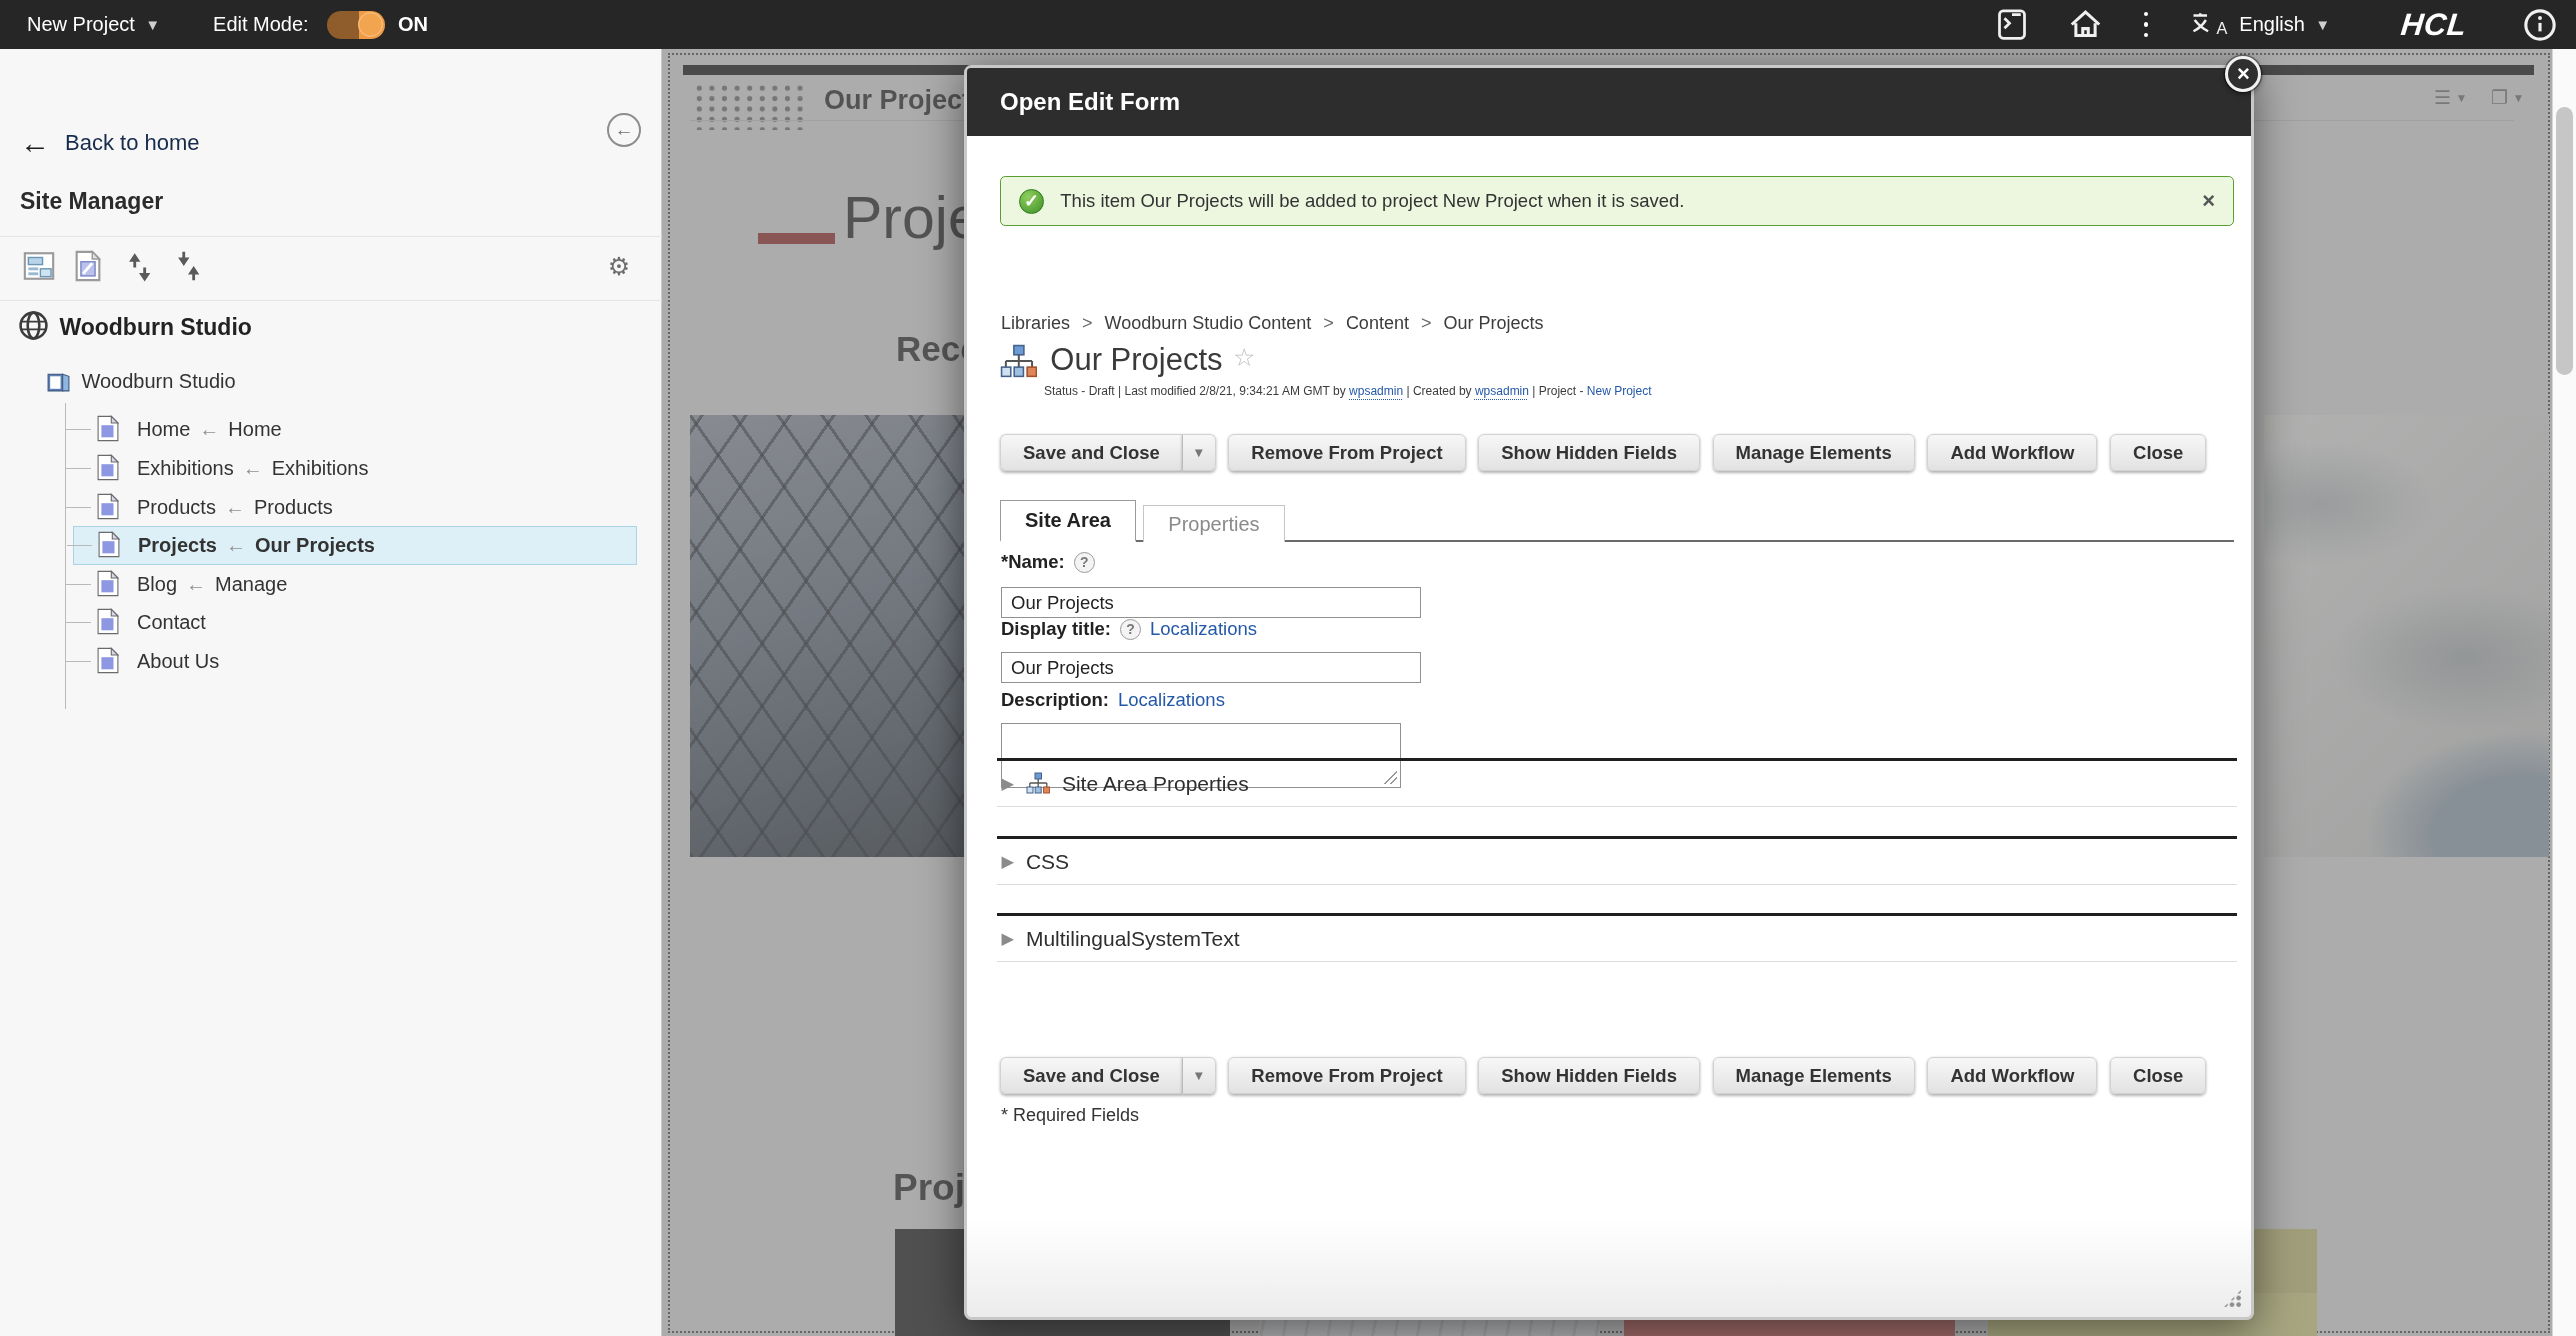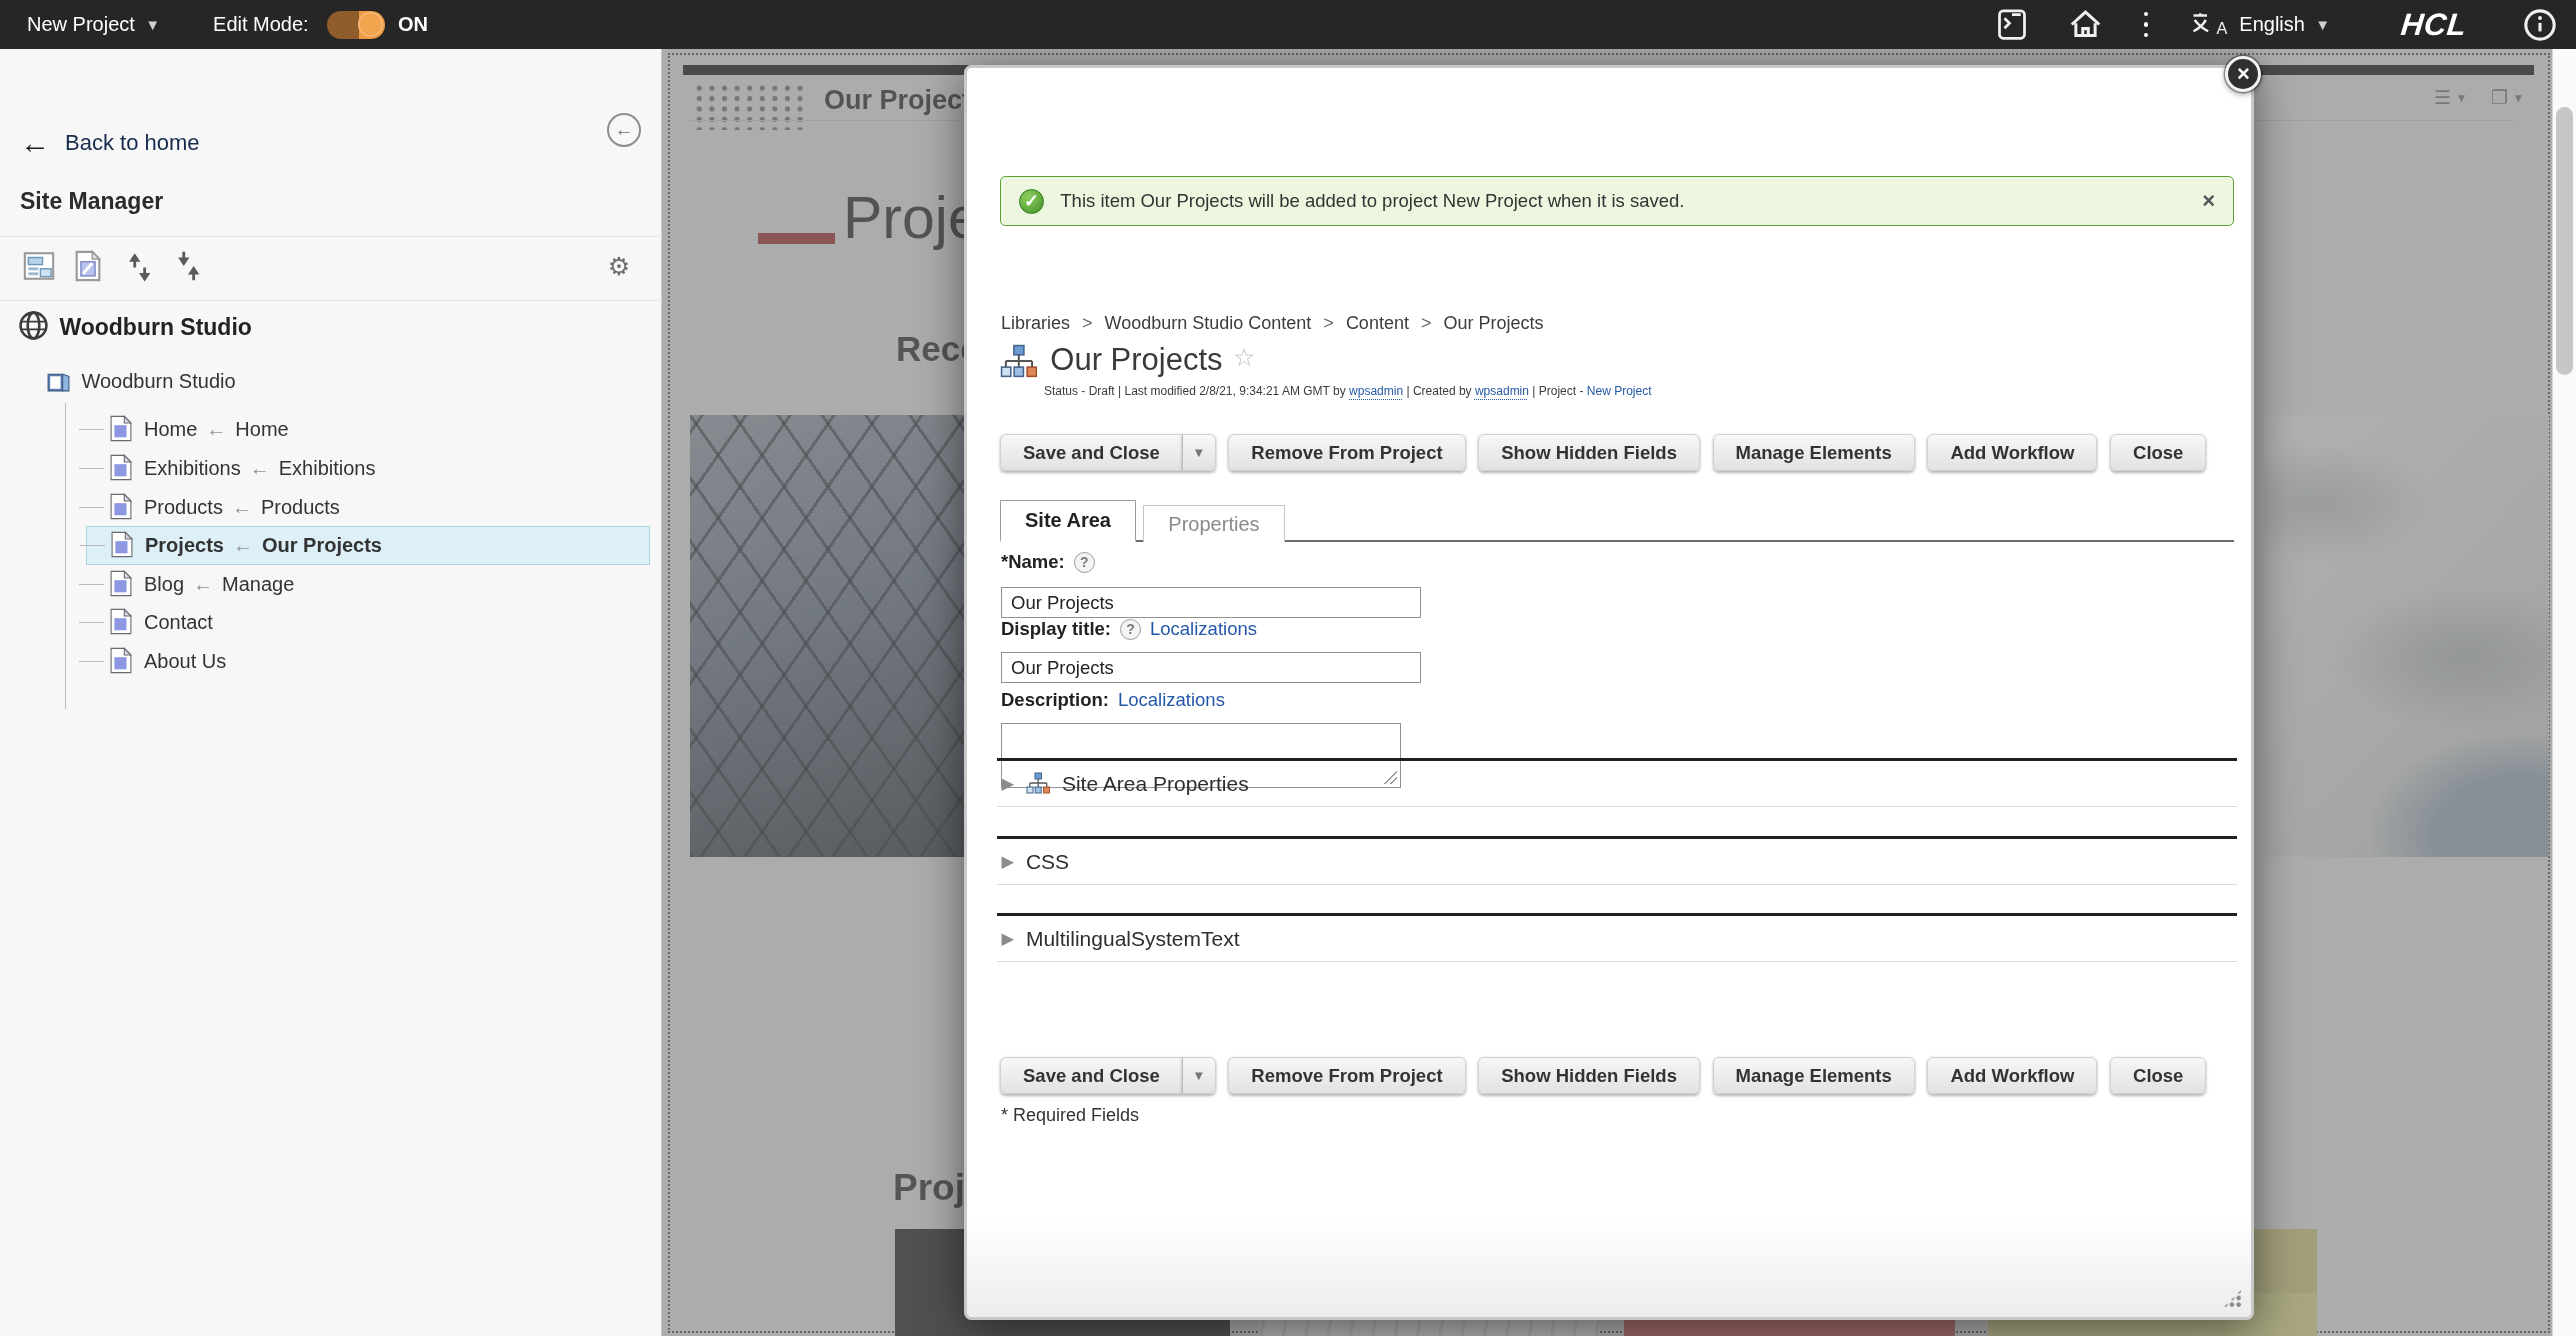--- a/index.html
+++ b/index.html
@@ -42,21 +42,21 @@
   #sb-tools .tool { position:absolute; top:12px; }
   #gear-btn { left:602px; top:7.4px; font-size:25px; color:#6e6e6e; }
   #site-head { left:18px; top:261px; display:flex; align-items:center; gap:10.4px; }
   #site-head .name { font-size:23px; font-weight:bold; color:#222; }
 
   
   #tree { left:0px; top:311px; width:662px; }
   .tree-root { position:absolute; left:46px; top:9px; display:flex; align-items:center; gap:10.4px;
                font-size:20px; color:#333; }
   .tree-vline { position:absolute; left:65px; top:43px; width:0; height:306px; border-left:1.5px solid #b9b9b9; }
-  .tree-row { position:absolute; left:86px; width:564px; height:39px; display:flex; align-items:center; }
+  .tree-row { position:absolute; left:73px; width:564px; height:39px; display:flex; align-items:center;gap:6px; }
   .tree-row .stub { position:absolute; left:-7.4px; width:25px; height:0; border-top:1.5px solid #b9b9b9; }
   .tree-row .icon { margin-left:24px; }
   .tree-row .lbl { margin-left:12px; font-size:20px; color:#333; white-space:nowrap; }
   .tree-row .sep { color:#8f8f8f; margin:0 9px; }
   .tree-row.sel { background:#ddf0f8; border:0.7px solid #abd3e4; }
   .tree-row.sel .lbl, .tree-row.sel .lbl span { font-weight:bold; }
 
   
   #content { left:662px; top:49px; width:1890px; height:1287px; background:#bdbdbd; overflow:hidden; z-index:8; }
   #content .inner { position:absolute; left:0; top:0; width:100%; height:100%; }
@@ -366,20 +366,23 @@
       <div class="card" id="card4"></div>
       <div id="dim-overlay"></div>
     </div>
   </div>
 
   <div id="scrollbar" class="abs">
     <div id="scroll-thumb"></div>
   </div>
 
   <div id="modal" class="abs">
+    <div id="modal-header">
+      <span id="modal-title">Open Edit Form</span>
+    </div>
     <div id="modal-close">×</div>
 
     <div id="msg-box">
       <span id="msg-check">✓</span>
       <span id="msg-text">This item Our Projects will be added to project New Project when it is saved.</span>
       <span id="msg-dismiss">×</span>
     </div>
 
     <div id="breadcrumb">
       <span>Libraries</span>

